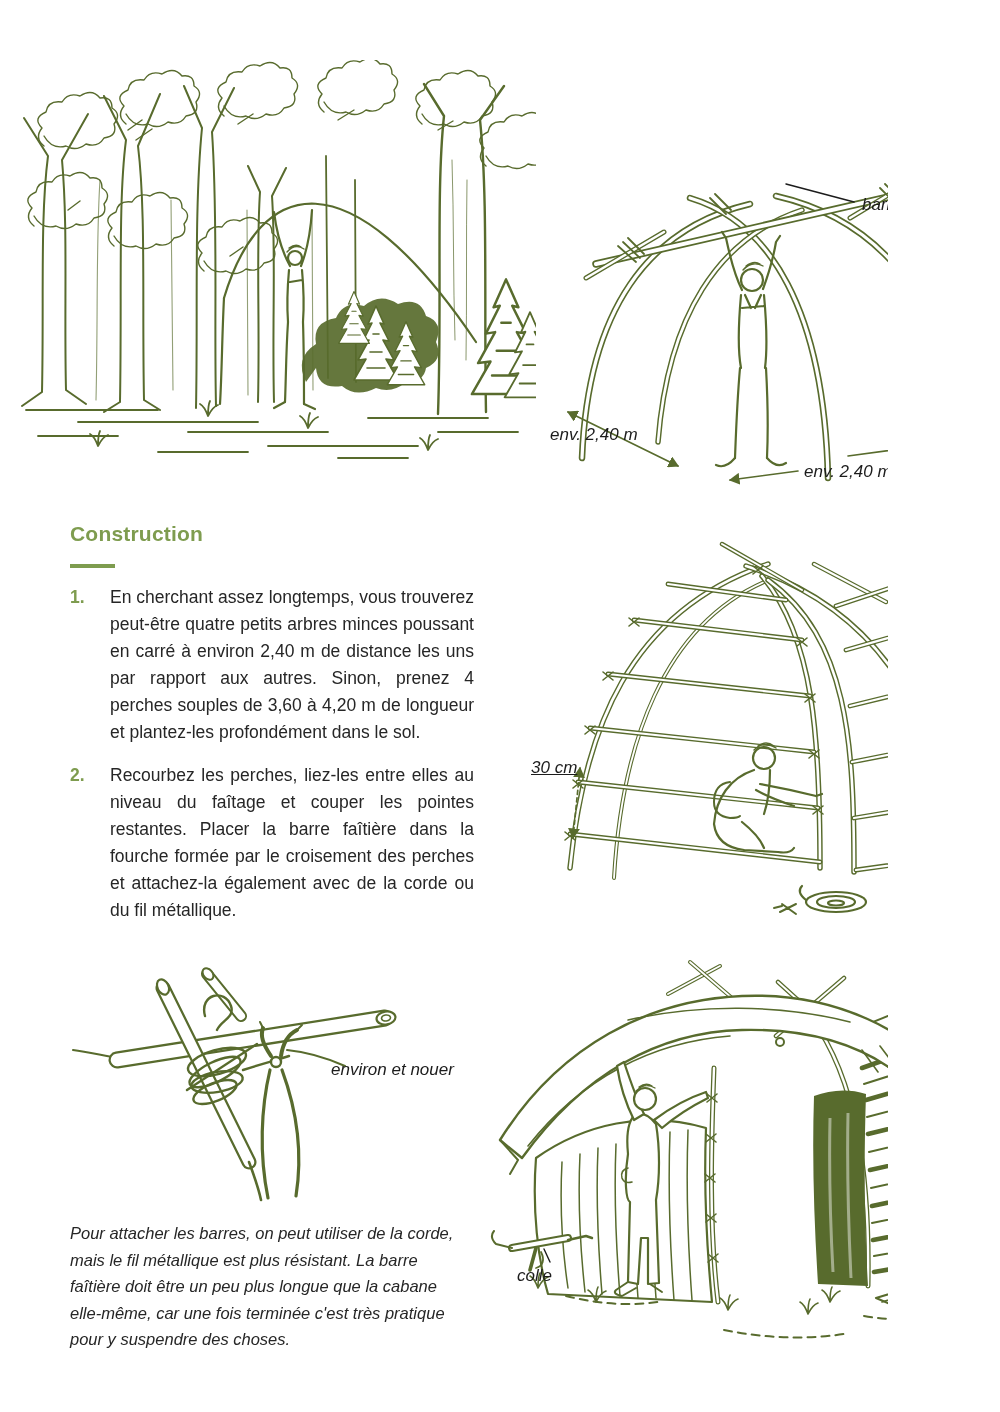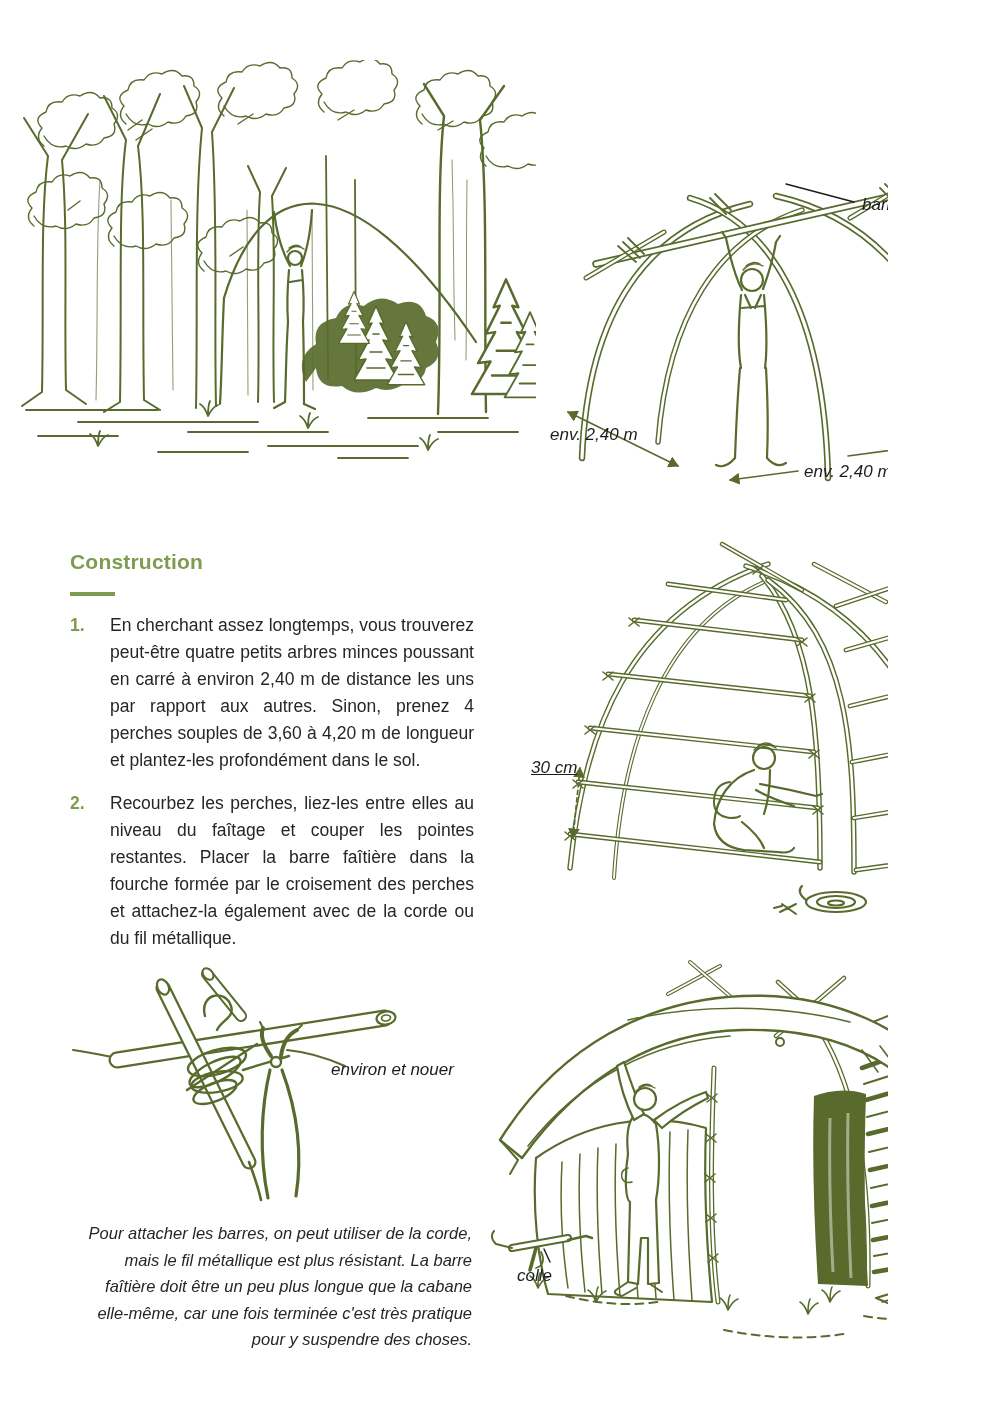--- a/index.html
+++ b/index.html
@@ -12,30 +12,30 @@
   figure.fig svg{display:block;}
   
   .s{stroke:var(--ink);fill:none;stroke-linecap:round;stroke-linejoin:round;}
   .w{stroke:#ffffff;fill:none;stroke-linecap:round;stroke-linejoin:round;}
   .f{fill:var(--ink);stroke:none;}
   .wf{fill:#ffffff;stroke:var(--ink);stroke-linecap:round;stroke-linejoin:round;}
   .blk{stroke:var(--label);fill:none;stroke-linecap:round;}
   .figlabel{position:absolute;font-style:italic;font-size:17px;line-height:20px;
             color:var(--label);white-space:nowrap;}
   
-  .construction{position:absolute;left:70px;top:550px;width:420px;}
+  .construction{position:absolute;left:70px;top:522px;width:420px;}
   .construction h2{margin:0;font-size:21px;line-height:24px;font-weight:700;color:var(--accent);letter-spacing:.2px;}
   .heading-rule{width:45px;height:4px;background:var(--accent);margin:18px 0 12px 0;}
   .steps{list-style:none;margin:0;padding:0;}
   .steps li{position:relative;padding-left:24px;margin:0;}
   .steps .num{position:absolute;left:0;top:0;font-weight:700;color:var(--accent);
               font-size:17.5px;line-height:27px;}
   .steps p{margin:16px;font-size:17.5px;line-height:27px;text-align:justify;}
   .note{position:absolute;left:70px;top:1220px;width:402px;margin:0;
-        font-style:italic;font-size:16.5px;line-height:26.5px;color:var(--text);text-align:right;}
+        font-style:italic;font-size:16.5px;line-height:26.5px;color:var(--text);}
   .pagenum{position:absolute;left:896px;top:1340px;font-size:17.5px;color:var(--label);}
 </style>
 </head>
 <body>
 
 <div class="page">
 
   <figure class="fig" style="left:8px;top:60px;width:528px;height:404px;">
     <svg viewBox="0 0 528 404" width="528" height="404" role="img">
       <defs>

